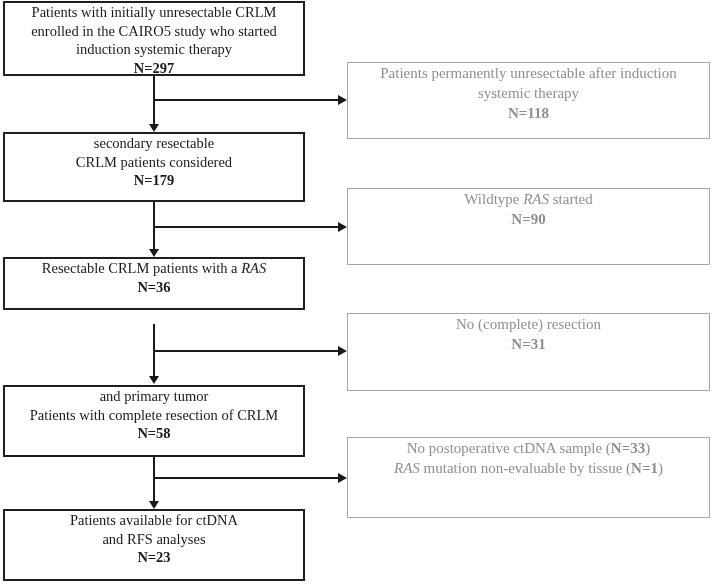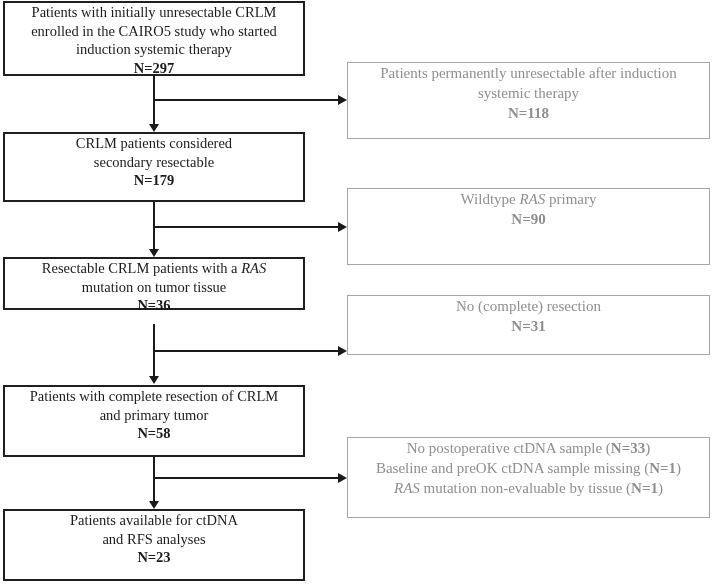--- a/index.html
+++ b/index.html
@@ -73,62 +73,60 @@
 <div class="diagram">
 
   <div class="box left" style="top:1px; height:75px;">
       <div class="line"><span>Patients with initially unresectable CRLM</span></div>
       <div class="line"><span>enrolled in the CAIRO5 study who started</span></div>
       <div class="line"><span>induction systemic therapy</span></div>
       <div class="line"><span class="b">N=297</span></div>
     </div>
 
   <div class="box left" style="top:132px; height:70px;">
+      <div class="line"><span>secondary resectable</span></div>
       <div class="line"><span>CRLM patients considered</span></div>
-      <div class="line"><span>secondary resectable</span></div>
       <div class="line"><span class="b">N=179</span></div>
     </div>
 
   <div class="box left" style="top:257px; height:53px;">
       <div class="line"><span>Resectable CRLM patients with a </span><span class="i">RAS</span></div>
-      <div class="line"><span>mutation on tumor tissue</span></div>
       <div class="line"><span class="b">N=36</span></div>
     </div>
 
   <div class="box left" style="top:385px; height:72px;">
+      <div class="line"><span>and primary tumor</span></div>
       <div class="line"><span>Patients with complete resection of CRLM</span></div>
-      <div class="line"><span>and primary tumor</span></div>
       <div class="line"><span class="b">N=58</span></div>
     </div>
 
   <div class="box left" style="top:509px; height:72px;">
       <div class="line"><span>Patients available for ctDNA</span></div>
       <div class="line"><span>and RFS analyses</span></div>
       <div class="line"><span class="b">N=23</span></div>
     </div>
 
   <div class="box right" style="top:62px; height:77px;">
       <div class="line"><span>Patients permanently unresectable after induction</span></div>
       <div class="line"><span>systemic therapy</span></div>
       <div class="line"><span class="b">N=118</span></div>
     </div>
 
   <div class="box right" style="top:188px; height:77px;">
-      <div class="line"><span>Wildtype </span><span class="i">RAS</span><span> primary</span></div>
+      <div class="line"><span>Wildtype </span><span class="i">RAS</span><span> started</span></div>
       <div class="line"><span class="b">N=90</span></div>
     </div>
 
-  <div class="box right" style="top:295px; height:60px;">
+  <div class="box right" style="top:313px; height:78px;">
       <div class="line"><span>No (complete) resection</span></div>
       <div class="line"><span class="b">N=31</span></div>
     </div>
 
   <div class="box right" style="top:437px; height:81px;">
       <div class="line"><span>No postoperative ctDNA sample (</span><span class="b">N=33</span><span>)</span></div>
-      <div class="line"><span>Baseline and preOK ctDNA sample missing (</span><span class="b">N=1</span><span>)</span></div>
       <div class="line"><span class="i">RAS</span><span> mutation non-evaluable by tissue (</span><span class="b">N=1</span><span>)</span></div>
     </div>
 
   <div class="vline" style="left:153px; top:76px; height:48px;"></div>
   <div class="arrow-down" style="left:149px; top:124px;"></div>
   <div class="hline" style="left:154px; top:99px; width:184px;"></div>
   <div class="arrow-right" style="left:338px; top:95px;"></div>
 
   <div class="vline" style="left:153px; top:202px; height:47px;"></div>
   <div class="arrow-down" style="left:149px; top:249px;"></div>

